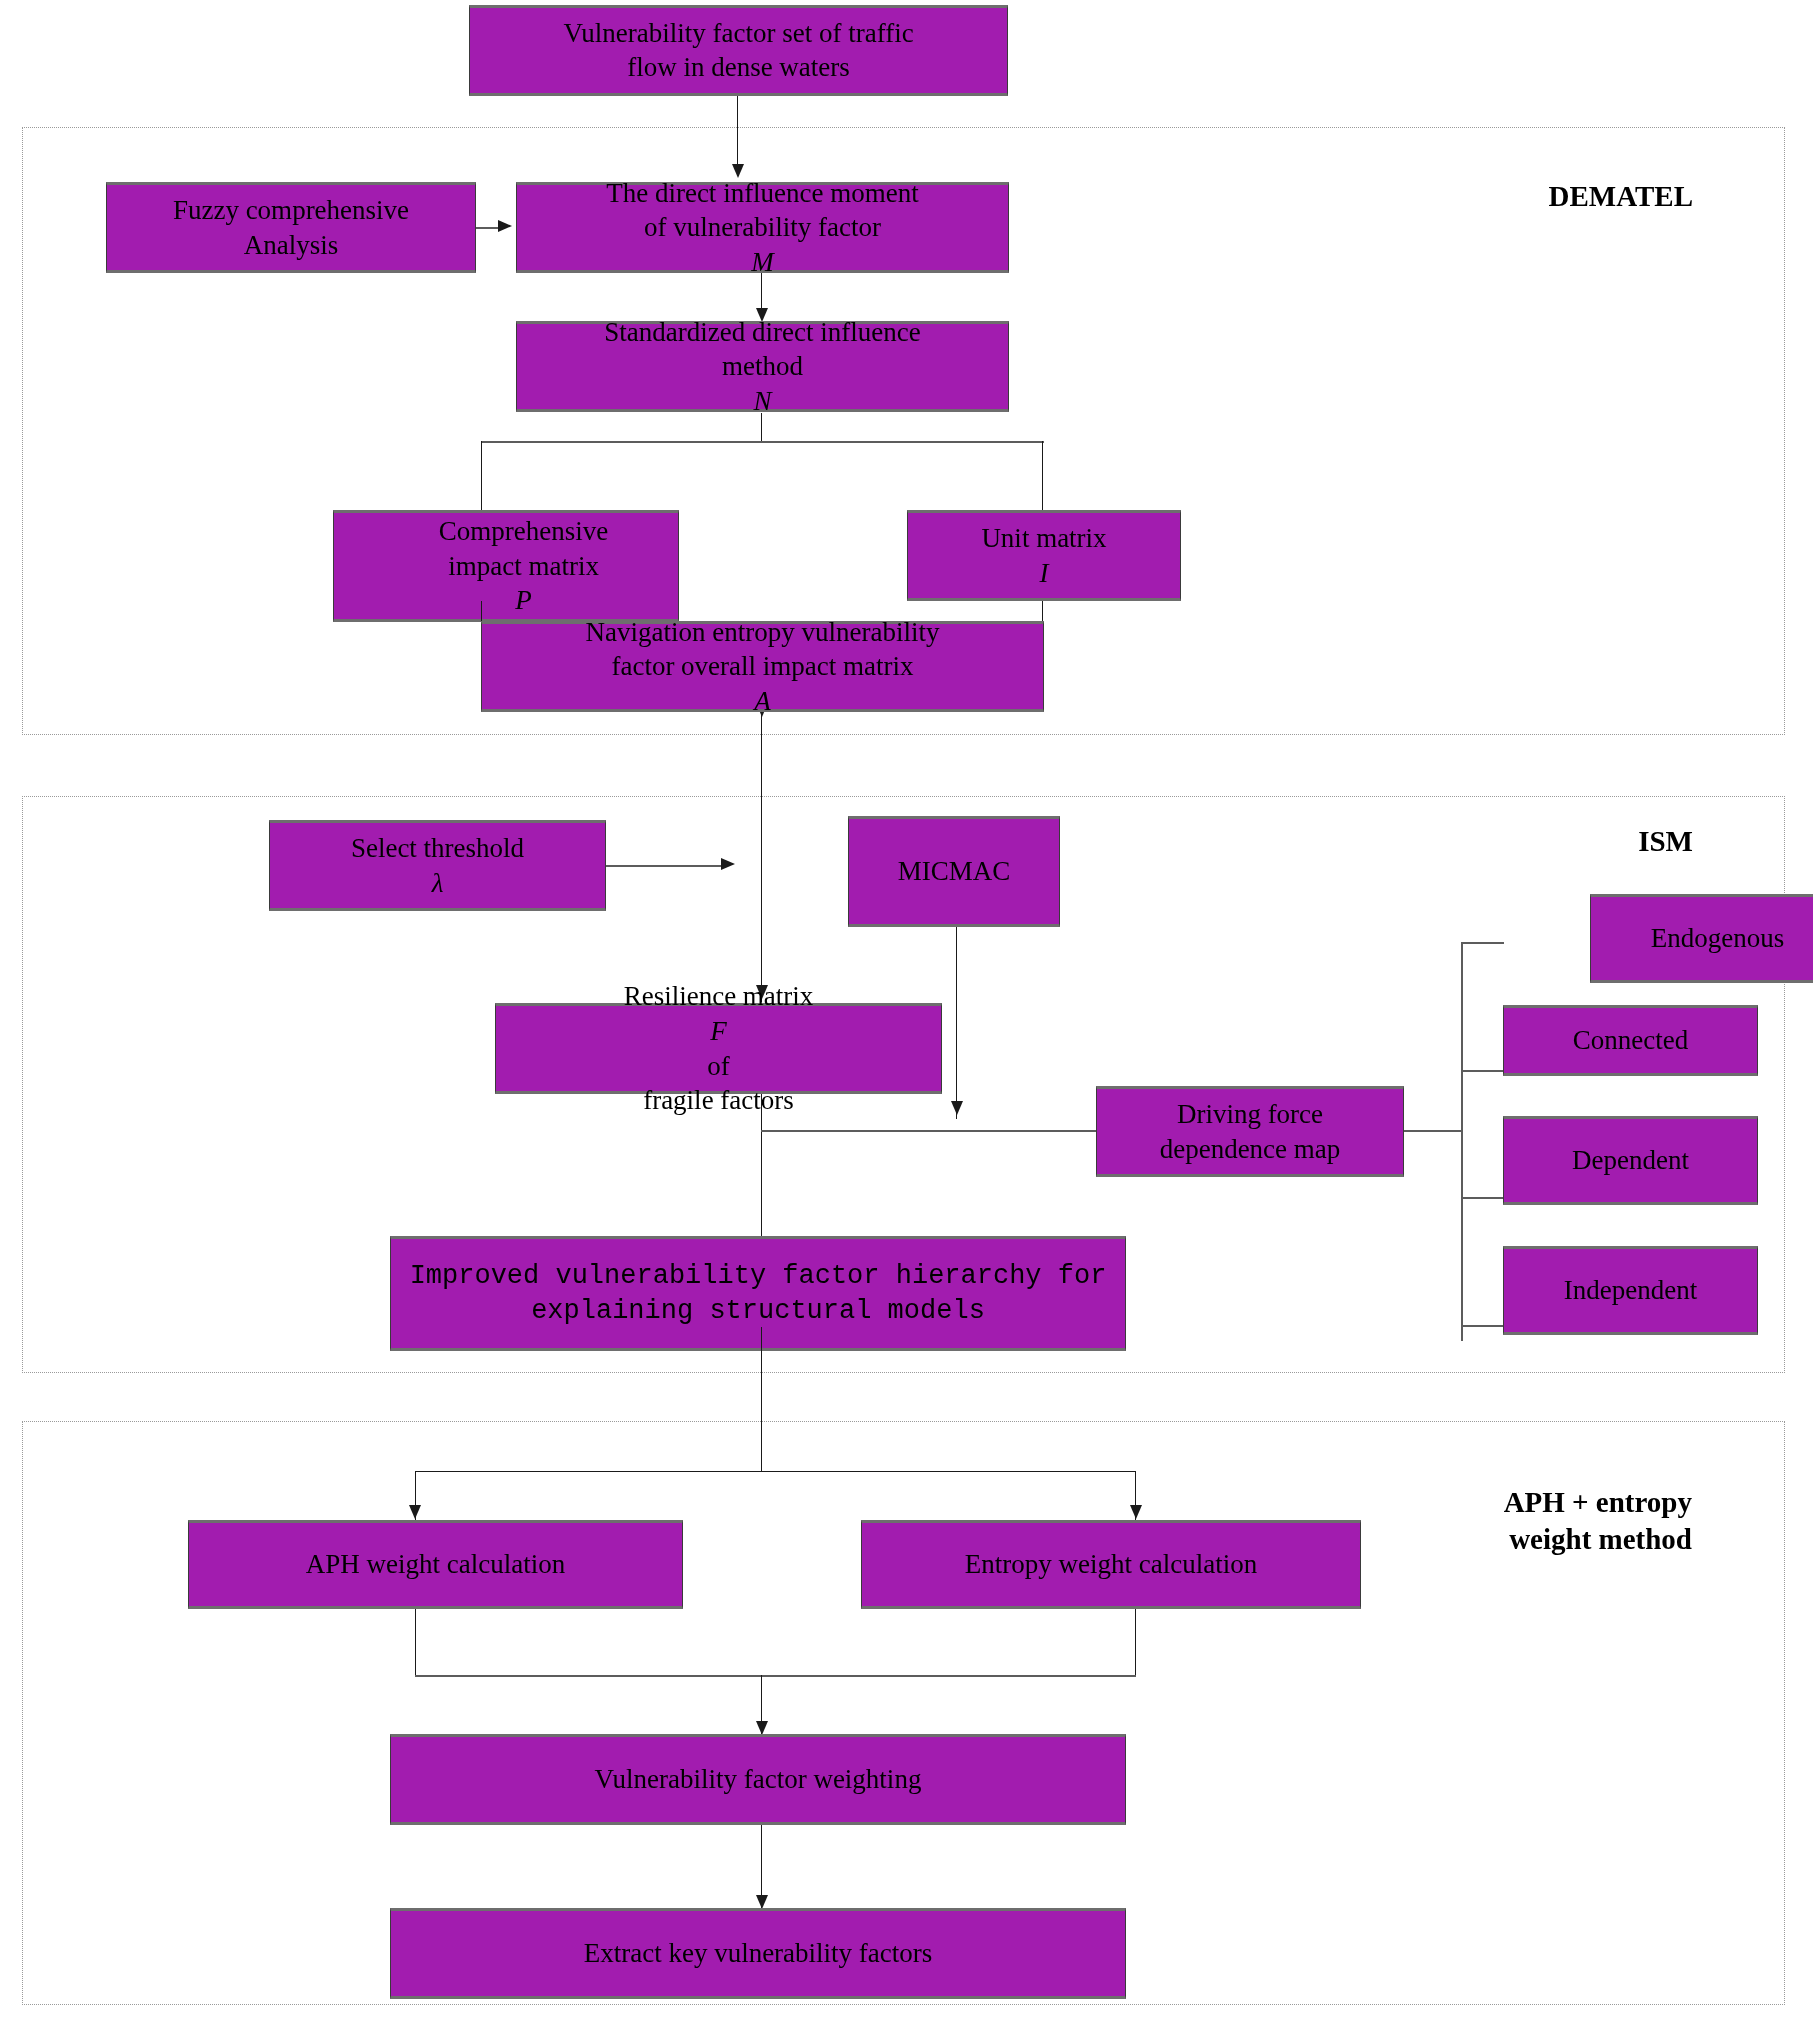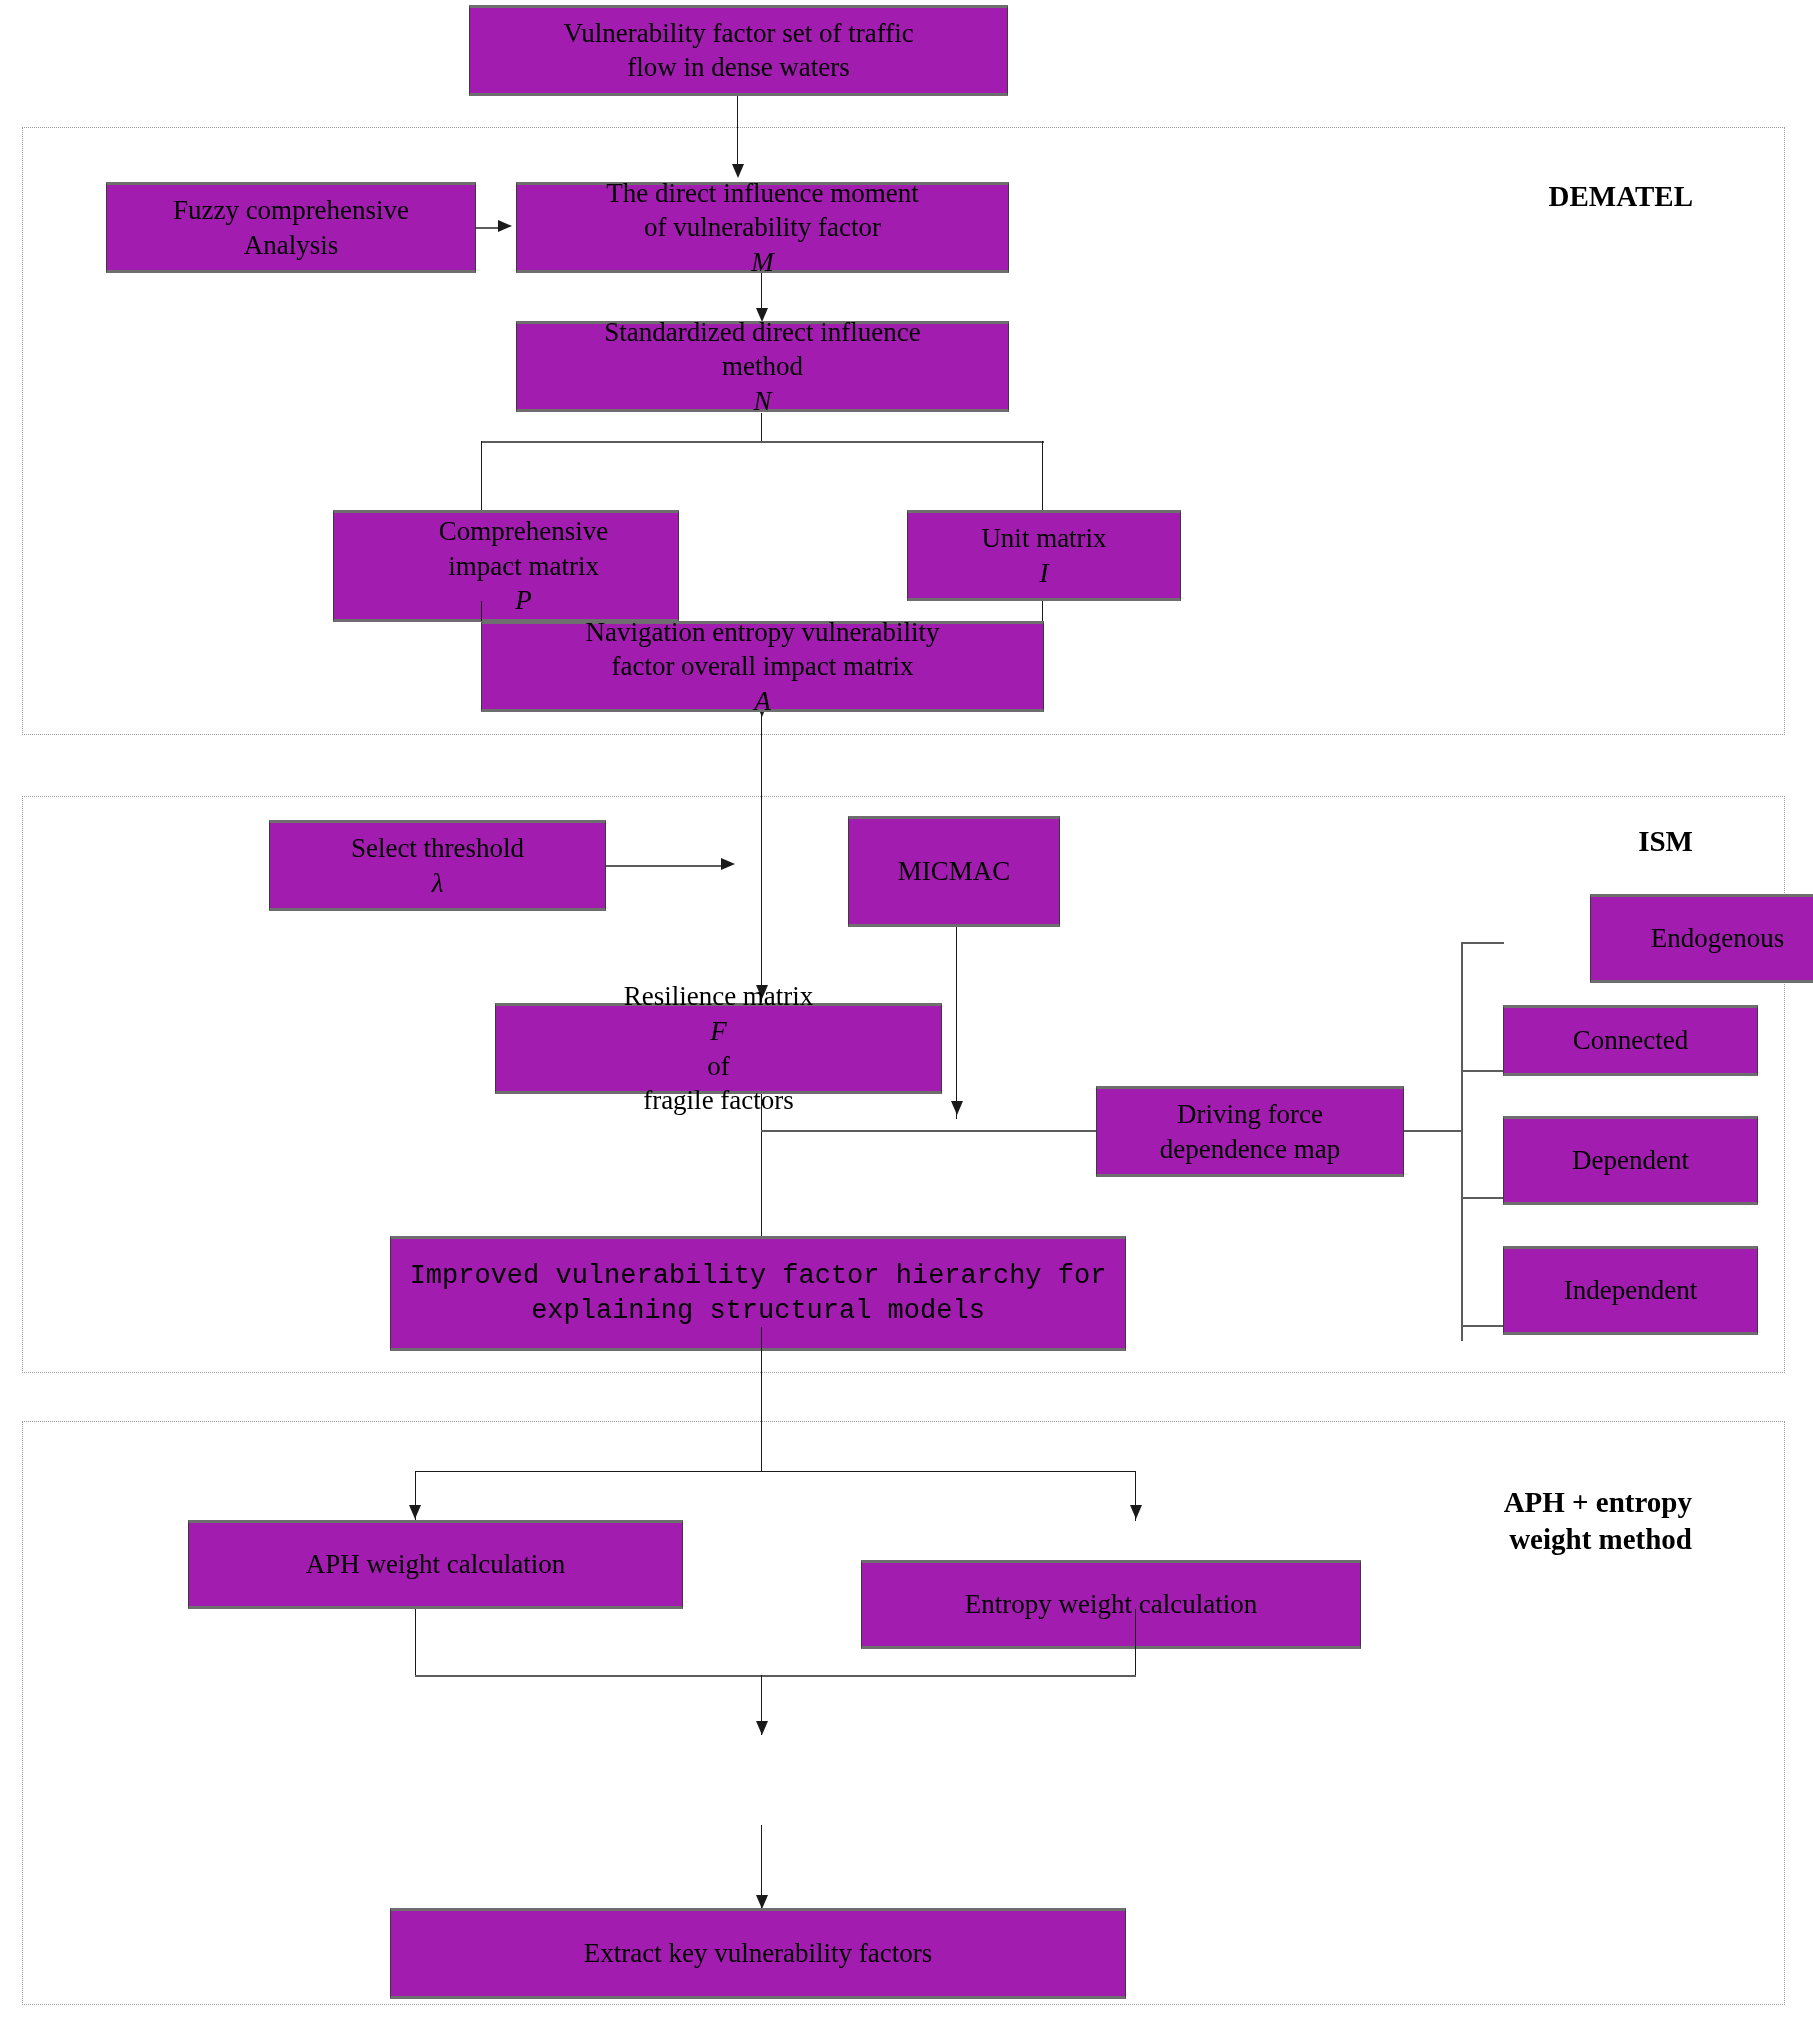--- a/index.html
+++ b/index.html
@@ -271,32 +271,37 @@
   <div class="vline" style="left:415px; top:1471px; height:50px;"></div>
   <div class="vline" style="left:1135px; top:1471px; height:50px;"></div>
   <div class="arrow-down" style="left:409px; top:1505px;"></div>
   <div class="arrow-down" style="left:1130px; top:1505px;"></div>
 
   <div class="box" style="left:188px; top:1520px; width:495px; height:89px;">
     <div>
         <span>APH weight calculation</span>
       </div>
   </div>
-  <div class="box" style="left:861px; top:1520px; width:500px; height:89px;margin-top:40px;">
+  <div class="box" style="left:861px; top:1520px; width:500px; height:89px;">
     <div>
         <span>Entropy weight calculation</span>
       </div>
   </div>
 
   <div class="vline" style="left:415px; top:1609px; height:67px;"></div>
   <div class="vline" style="left:1135px; top:1609px; height:67px;"></div>
   <div class="hline thick" style="left:415px; top:1675px; width:721px;"></div>
   <div class="vline" style="left:761px; top:1675px; height:60px;"></div>
   <div class="arrow-down" style="left:756px; top:1721px;"></div>
 
+  <div class="box" style="left:390px; top:1734px; width:736px; height:91px;">
+    <div>
+        <span>Vulnerability factor weighting</span>
+      </div>
+  </div>
 
   <div class="vline" style="left:761px; top:1825px; height:84px;"></div>
   <div class="arrow-down" style="left:756px; top:1895px;"></div>
 
   <div class="box" style="left:390px; top:1908px; width:736px; height:91px;">
     <div>
         <span>Extract key vulnerability factors</span>
       </div>
   </div>
 

